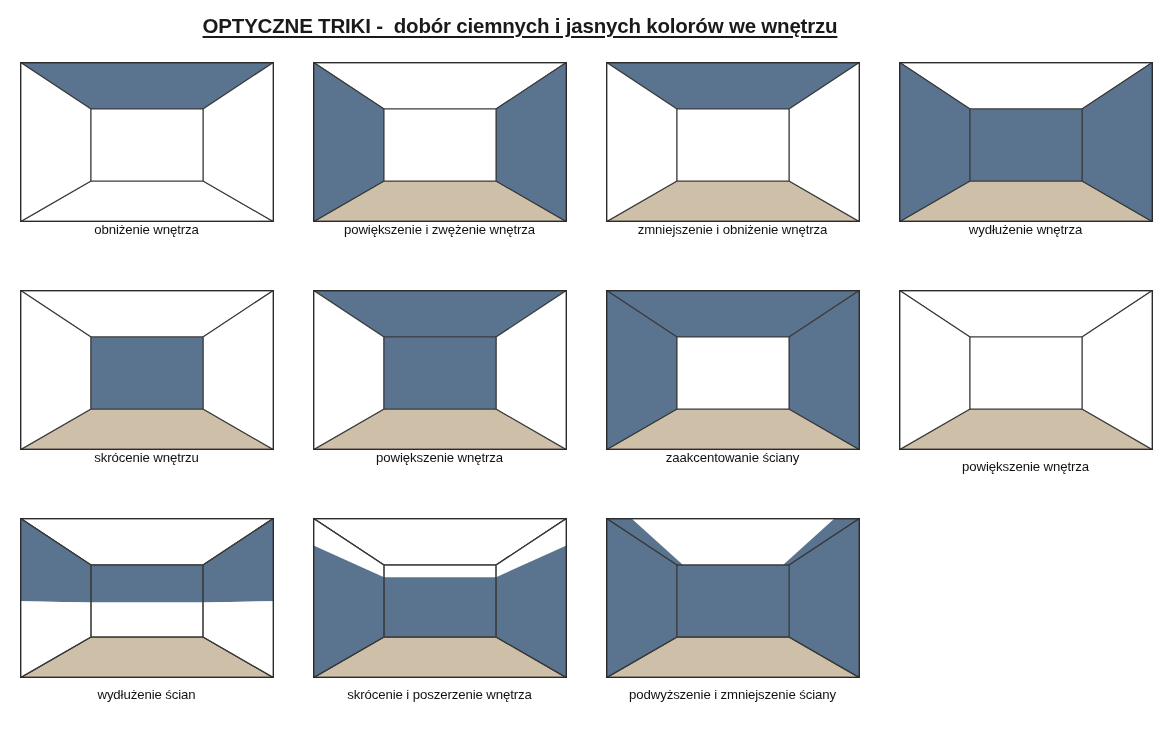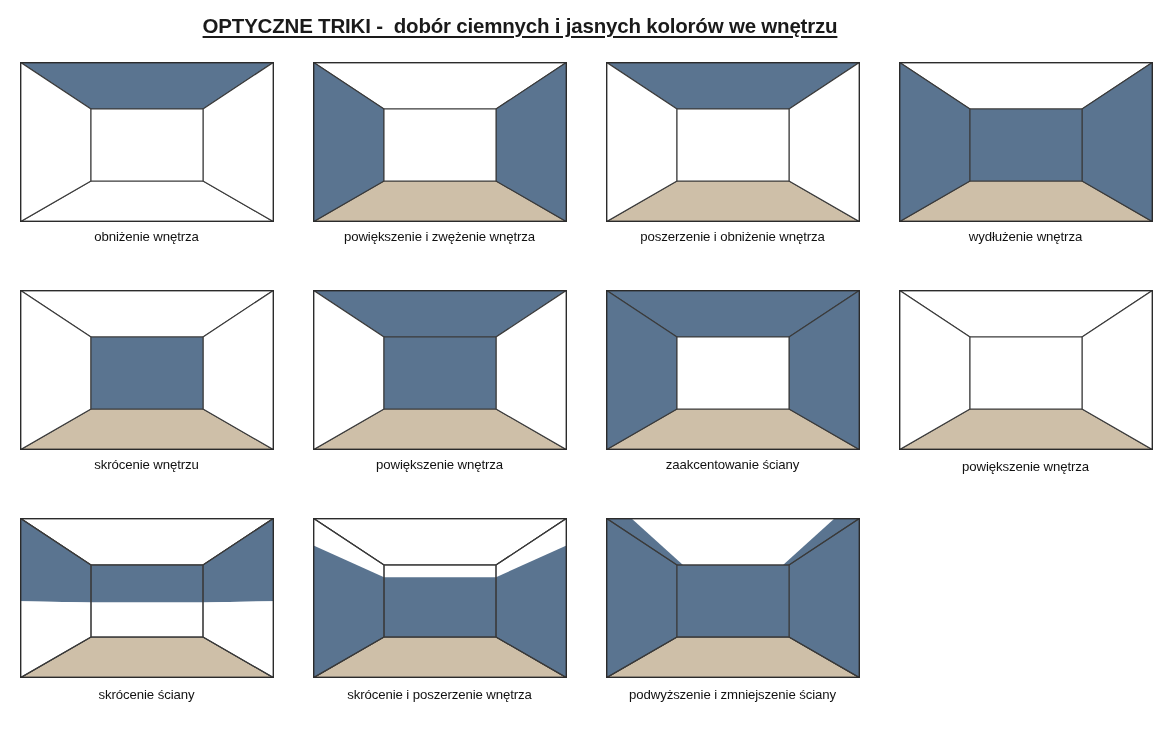--- a/index.html
+++ b/index.html
@@ -49,21 +49,20 @@
   .cell {
     position: relative;
     display: flex;
     flex-direction: column;
     align-items: center;
   }
   .diagram {
     display: block;
   }
   .caption {
-    margin-top: 7px;
     font-size: 13.2px;
     font-weight: 400;
     text-align: center;
     letter-spacing: -0.1px;
     white-space: nowrap;
     color: #111111;
   }
   .cell.r3 .caption { margin-top: 9px; }
 </style>
 </head>
@@ -98,21 +97,21 @@
       </div>
       <div class="cell r1">
         <svg class="diagram" width="254" height="160" viewBox="0 0 254 160">
           <polygon points="0,0 254,0 183,47 71,47" fill="#5a7490" stroke="#3a3a3a" stroke-width="1.1" stroke-linejoin="miter"></polygon>
           <polygon points="0,160 254,160 183,119 71,119" fill="#cebfa8" stroke="#3a3a3a" stroke-width="1.1" stroke-linejoin="miter"></polygon>
           <polygon points="0,0 71,47 71,119 0,160" fill="#ffffff" stroke="#3a3a3a" stroke-width="1.1" stroke-linejoin="miter"></polygon>
           <polygon points="254,0 183,47 183,119 254,160" fill="#ffffff" stroke="#3a3a3a" stroke-width="1.1" stroke-linejoin="miter"></polygon>
           <polygon points="71,47 183,47 183,119 71,119" fill="#ffffff" stroke="#3a3a3a" stroke-width="1.1" stroke-linejoin="miter"></polygon>
           <rect x="0.6" y="0.6" width="252.8" height="158.8" fill="none" stroke="#2b2b2b" stroke-width="1.6"></rect>
         </svg>
-        <div class="caption">poszerzenie i obniżenie wnętrza</div>
+        <div class="caption">zmniejszenie i obniżenie wnętrza</div>
       </div>
       <div class="cell r1">
         <svg class="diagram" width="254" height="160" viewBox="0 0 254 160">
           <polygon points="0,0 254,0 183,47 71,47" fill="#ffffff" stroke="#3a3a3a" stroke-width="1.1" stroke-linejoin="miter"></polygon>
           <polygon points="0,160 254,160 183,119 71,119" fill="#cebfa8" stroke="#3a3a3a" stroke-width="1.1" stroke-linejoin="miter"></polygon>
           <polygon points="0,0 71,47 71,119 0,160" fill="#5a7490" stroke="#3a3a3a" stroke-width="1.1" stroke-linejoin="miter"></polygon>
           <polygon points="254,0 183,47 183,119 254,160" fill="#5a7490" stroke="#3a3a3a" stroke-width="1.1" stroke-linejoin="miter"></polygon>
           <polygon points="71,47 183,47 183,119 71,119" fill="#5a7490" stroke="#3a3a3a" stroke-width="1.1" stroke-linejoin="miter"></polygon>
           <rect x="0.6" y="0.6" width="252.8" height="158.8" fill="none" stroke="#2b2b2b" stroke-width="1.6"></rect>
         </svg>
@@ -172,21 +171,21 @@
           <polygon points="254,83.2 183,84.44 183,119 254,160" fill="#ffffff"></polygon>
           <polygon points="71,47 183,47 183,84.44 71,84.44" fill="#5a7490"></polygon>
           <polygon points="71,84.44 183,84.44 183,119 71,119" fill="#ffffff"></polygon>
           <polygon points="0,0 71,47 71,119 0,160" fill="none" stroke="#3a3a3a" stroke-width="1.1"></polygon>
           <polygon points="254,0 183,47 183,119 254,160" fill="none" stroke="#3a3a3a" stroke-width="1.1"></polygon>
           <polygon points="71,47 183,47 183,119 71,119" fill="none" stroke="#3a3a3a" stroke-width="1.1"></polygon>
           <polygon points="0,0 254,0 183,47 71,47" fill="none" stroke="#3a3a3a" stroke-width="1.1"></polygon>
           <polygon points="0,160 254,160 183,119 71,119" fill="none" stroke="#3a3a3a" stroke-width="1.1"></polygon>
           <rect x="0.6" y="0.6" width="252.8" height="158.8" fill="none" stroke="#2b2b2b" stroke-width="1.6"></rect>
         </svg>
-        <div class="caption">skrócenie ściany</div>
+        <div class="caption">wydłużenie ścian</div>
       </div>
       <div class="cell r3">
         <svg class="diagram" width="254" height="160" viewBox="0 0 254 160">
           <polygon points="0,0 254,0 183,47 71,47" fill="#ffffff" stroke="#3a3a3a" stroke-width="1.1" stroke-linejoin="miter"></polygon>
           <polygon points="0,160 254,160 183,119 71,119" fill="#cebfa8" stroke="#3a3a3a" stroke-width="1.1" stroke-linejoin="miter"></polygon>
           <polygon points="0,0 71,47 71,59.24 0,27.200000000000003" fill="#ffffff"></polygon>
           <polygon points="0,27.200000000000003 71,59.24 71,119 0,160" fill="#5a7490"></polygon>
           <polygon points="254,0 183,47 183,59.24 254,27.200000000000003" fill="#ffffff"></polygon>
           <polygon points="254,27.200000000000003 183,59.24 183,119 254,160" fill="#5a7490"></polygon>
           <polygon points="71,47 183,47 183,59.24 71,59.24" fill="#ffffff"></polygon>

